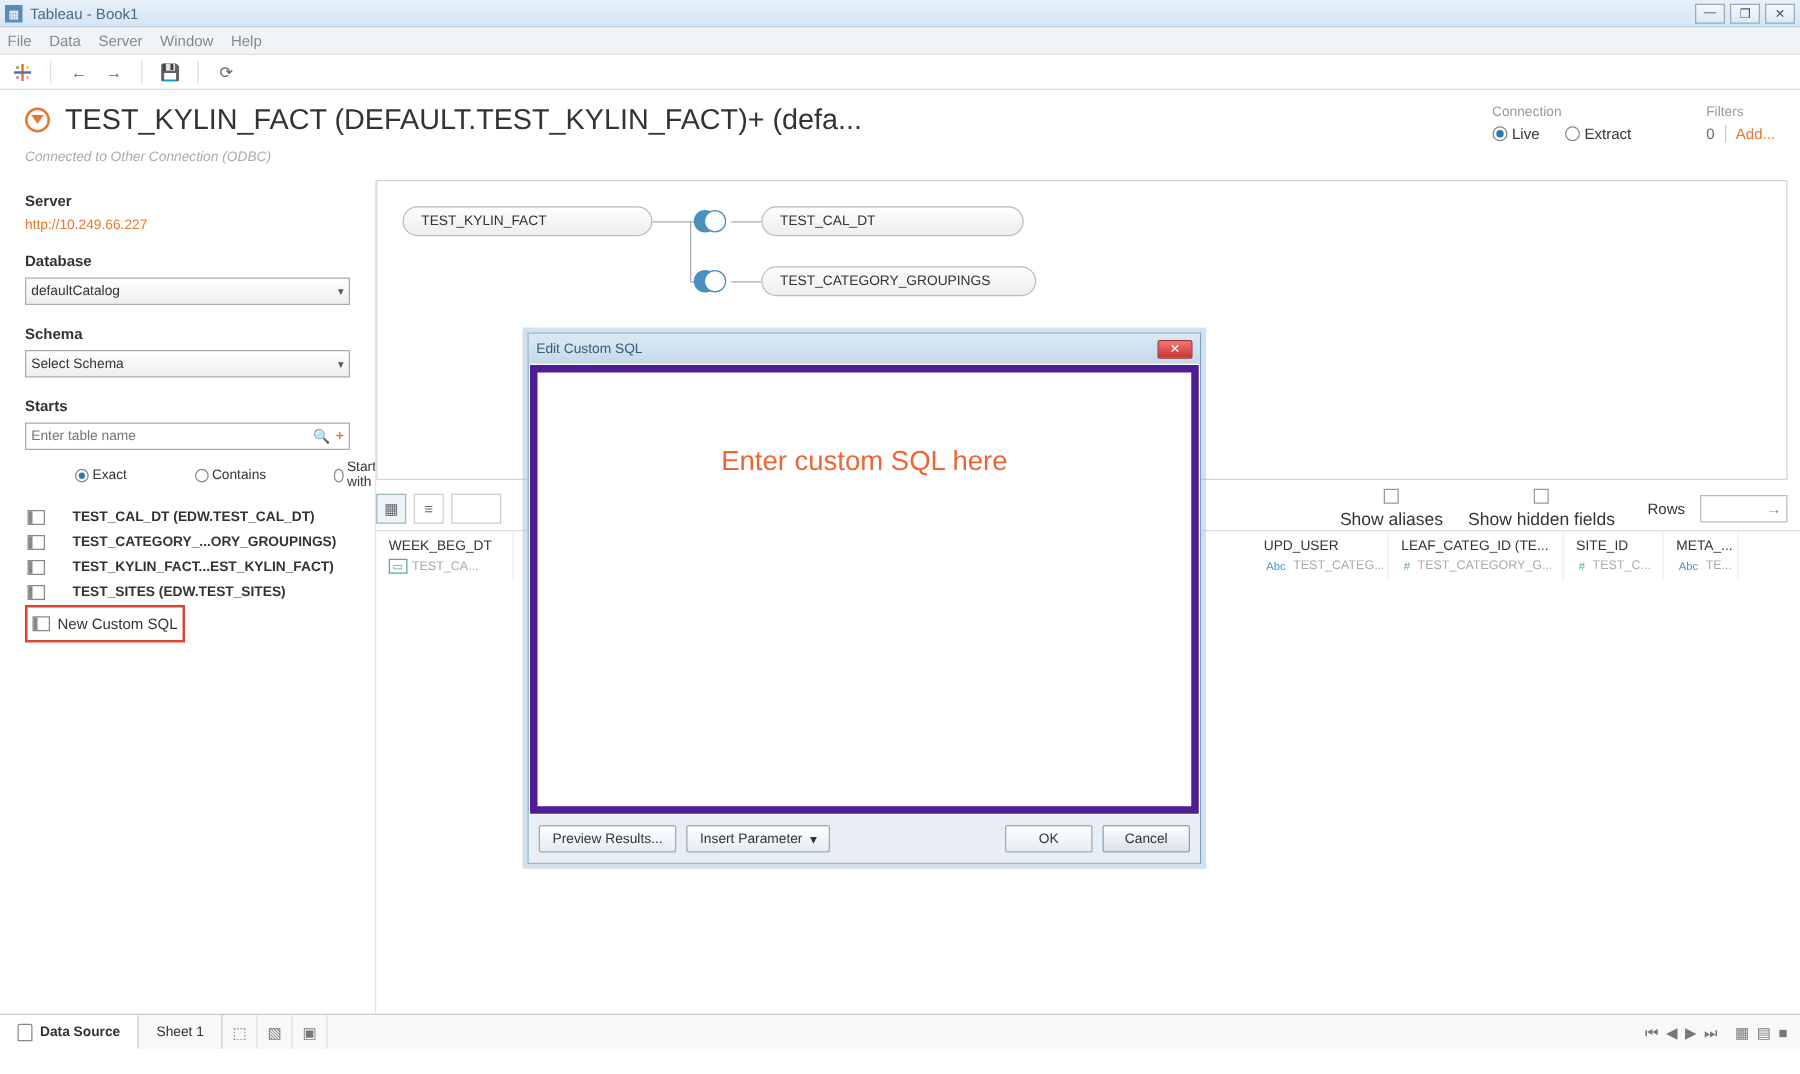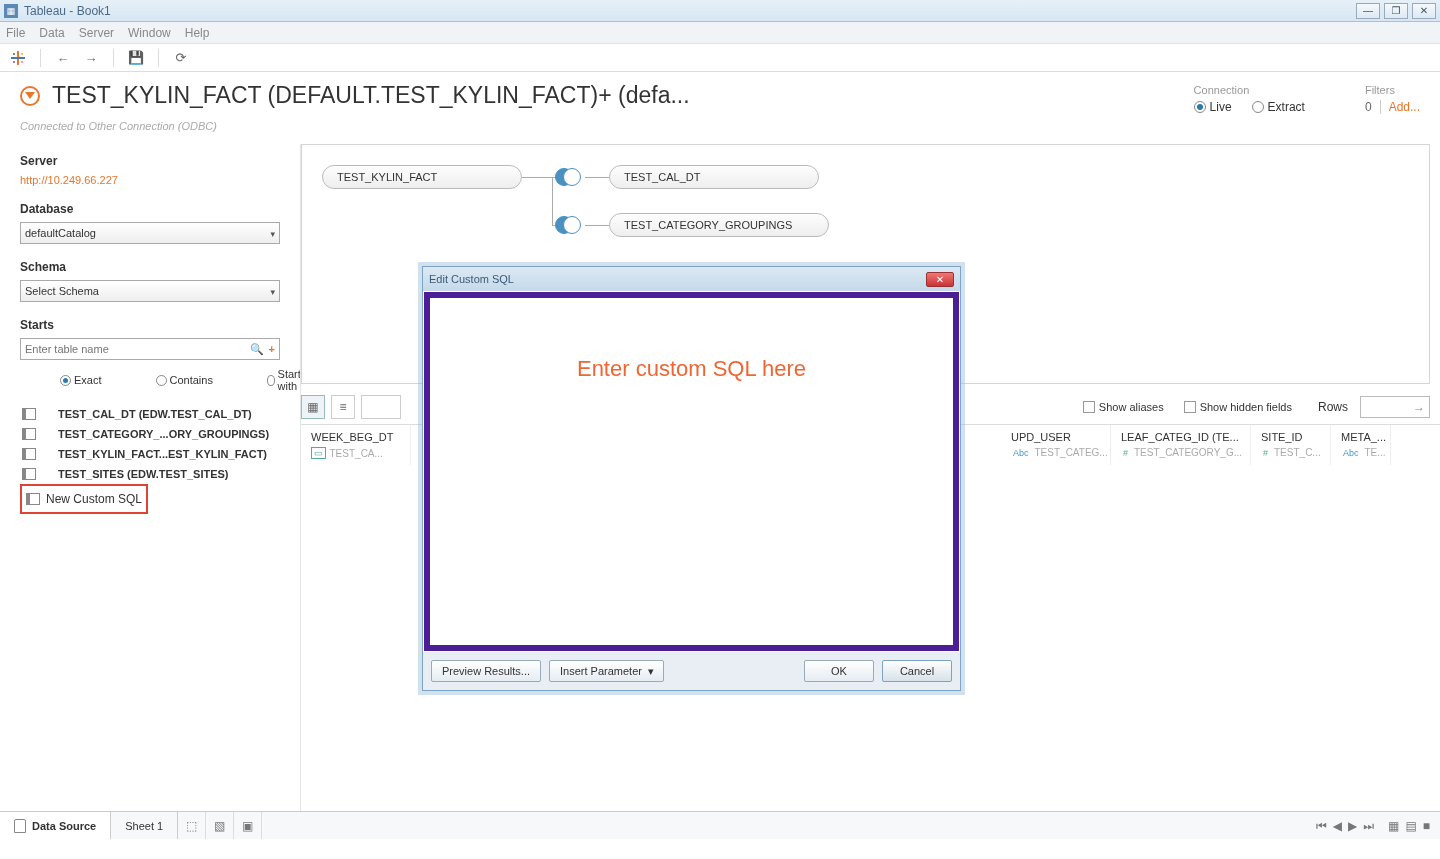--- a/index.html
+++ b/index.html
@@ -65,21 +65,21 @@
 .join-venn .c1,.join-venn .c2 { width:18px; height:18px; border:1.5px solid #4a90c0; border-radius:50%; position:absolute; background:#fff;}
 .join-venn .c1 { left:0; background:#4a90c0; z-index:1;}
 .join-venn .c2 { left:8px; z-index:2; background:#fff;}
 .hline { position:absolute; height:1px; background:#aaa;}
 .vline { position:absolute; width:1px; background:#aaa;}
 
 .canvas-mid { height:34px; display:flex; align-items:center; padding:0 10px 0 0; gap:6px;}
 .canvas-mid .view-btn { width:24px; height:24px; border:1px solid #ccc; display:flex; align-items:center; justify-content:center; font-size:12px; color:#666;}
 .canvas-mid .view-btn.active { background:#eef3f7; border-color:#9bb;}
 .canvas-mid .spacer { flex:1;}
-.canvas-mid .chk { display:flex; align-items:center; gap:4px; margin-left:14px; font-size:11px;}
+.canvas-mid .chk { display:flex; align-items:center; gap:4px; margin-left:14px; font-size:14px;flex-direction:column;}
 .canvas-mid .chk .box { width:12px; height:12px; border:1px solid #999;}
 .canvas-mid .rows-label { margin-left:20px;}
 .canvas-mid .rows-input { width:70px; height:22px; border:1px solid #bbb; margin-left:6px; display:flex; align-items:center; justify-content:flex-end; padding:0 4px; color:#888;}
 
 .canvas-cols { border-top:1px solid #ddd; display:flex; overflow:hidden;}
 .col { border-right:1px solid #eee; padding:6px 10px; min-width:0;}
 .col .name { font-size:11px; white-space:nowrap; margin-bottom:4px;}
 .col .sub { font-size:10px; color:#aaa; display:flex; align-items:center; gap:4px; white-space:nowrap;}
 .col .dtype { font-size:9px; padding:0 2px;}
 .dtype.date { color:#5a9; border:1px solid #5a9;}

